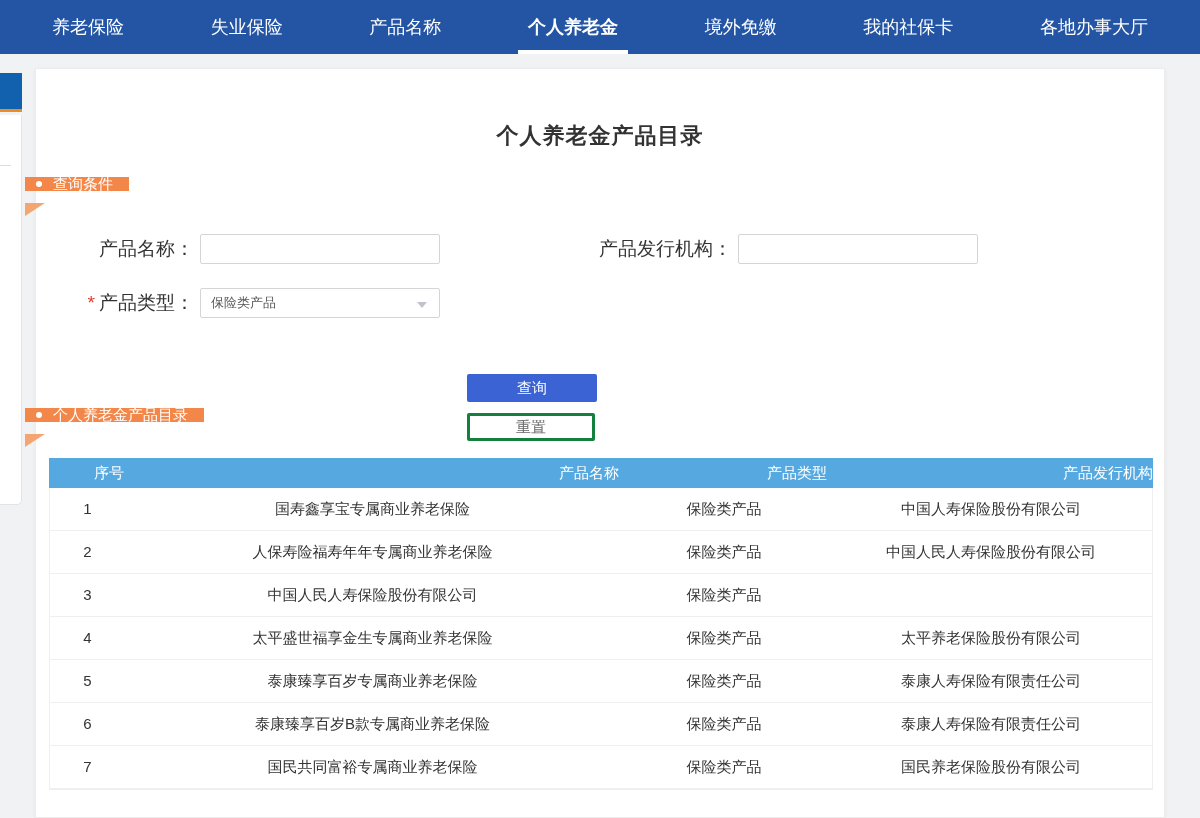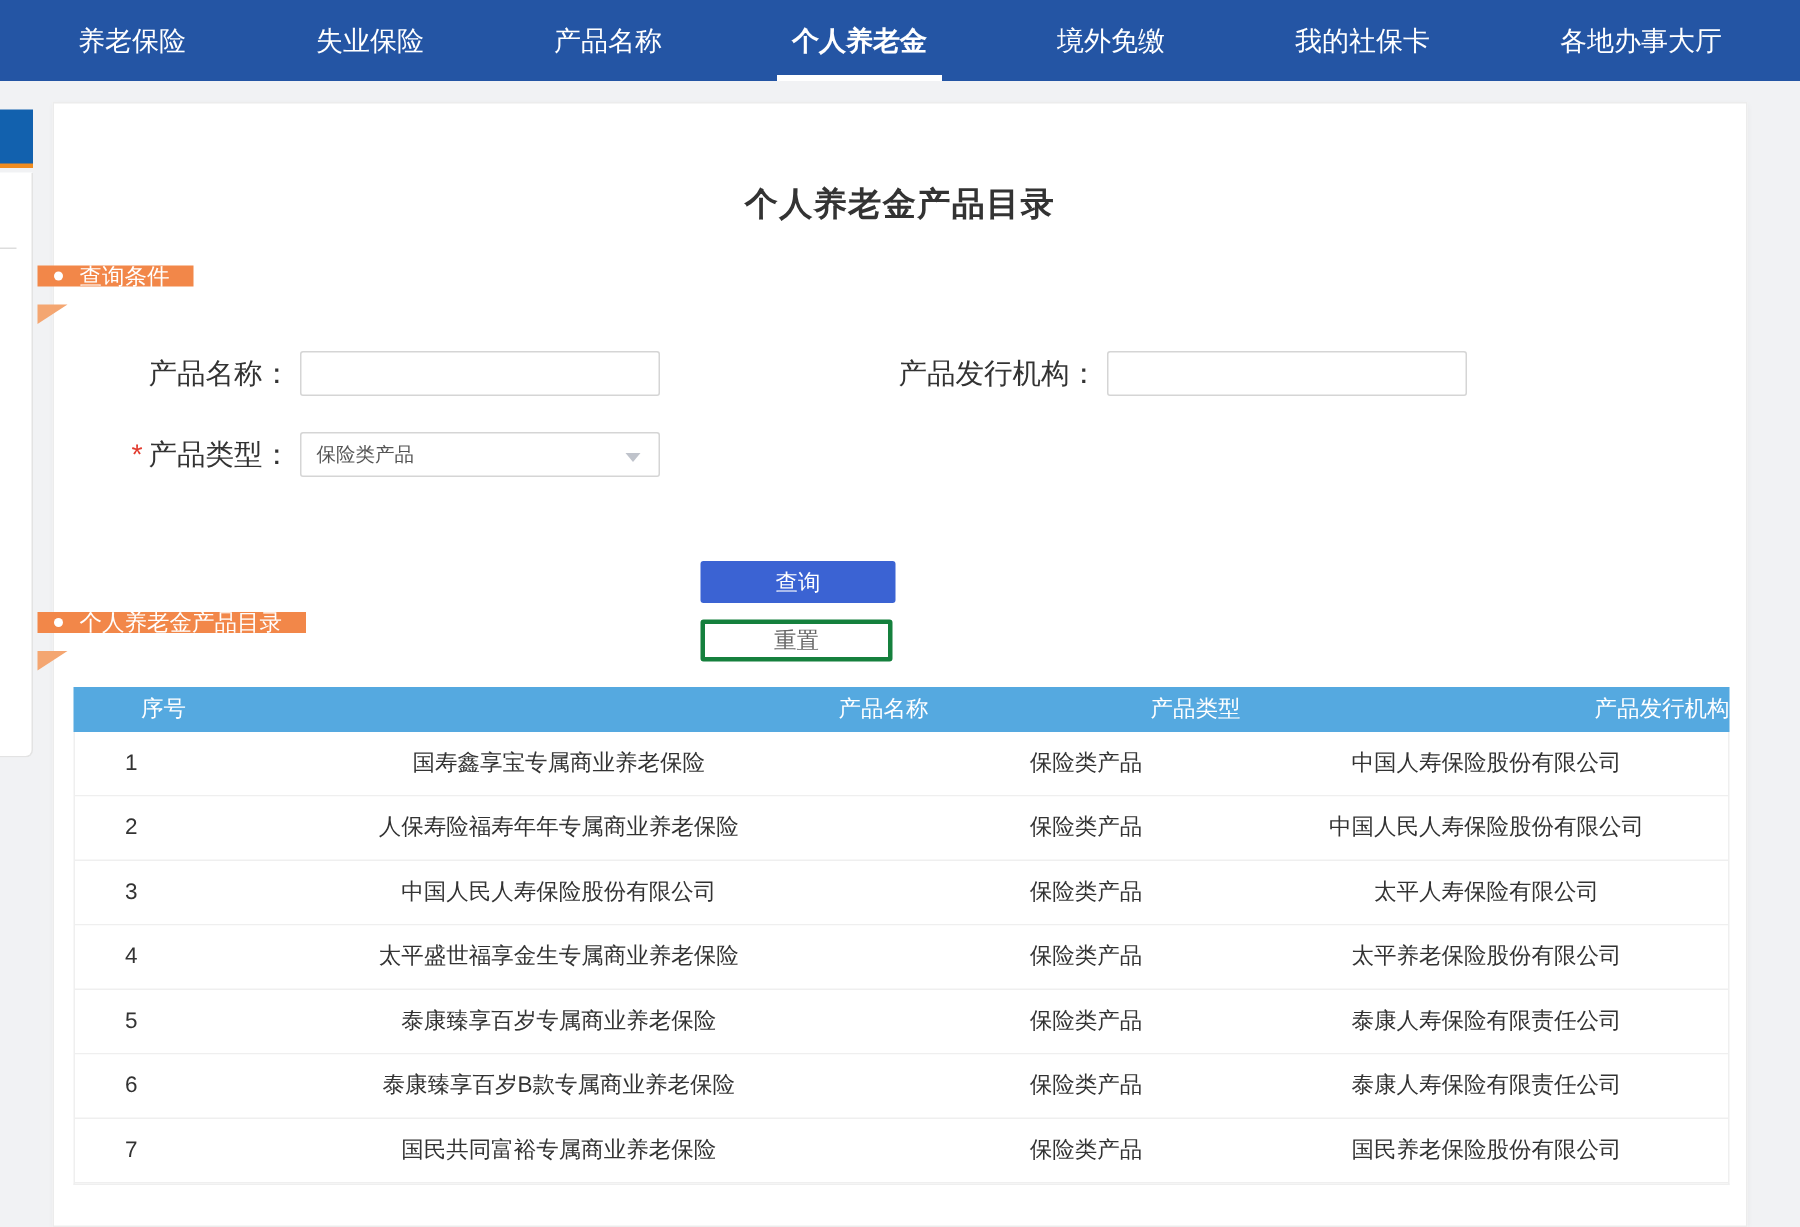--- a/index.html
+++ b/index.html
@@ -174,21 +174,20 @@
         <div class="tr">
           <div class="td">2</div>
           <div class="td">人保寿险福寿年年专属商业养老保险</div>
           <div class="td">保险类产品</div>
           <div class="td">中国人民人寿保险股份有限公司</div>
         </div>
         <div class="tr">
           <div class="td">3</div>
           <div class="td">中国人民人寿保险股份有限公司</div>
           <div class="td">保险类产品</div>
-          <div class="td">太平人寿保险有限公司</div>
         </div>
         <div class="tr">
           <div class="td">4</div>
           <div class="td">太平盛世福享金生专属商业养老保险</div>
           <div class="td">保险类产品</div>
           <div class="td">太平养老保险股份有限公司</div>
         </div>
         <div class="tr">
           <div class="td">5</div>
           <div class="td">泰康臻享百岁专属商业养老保险</div>

